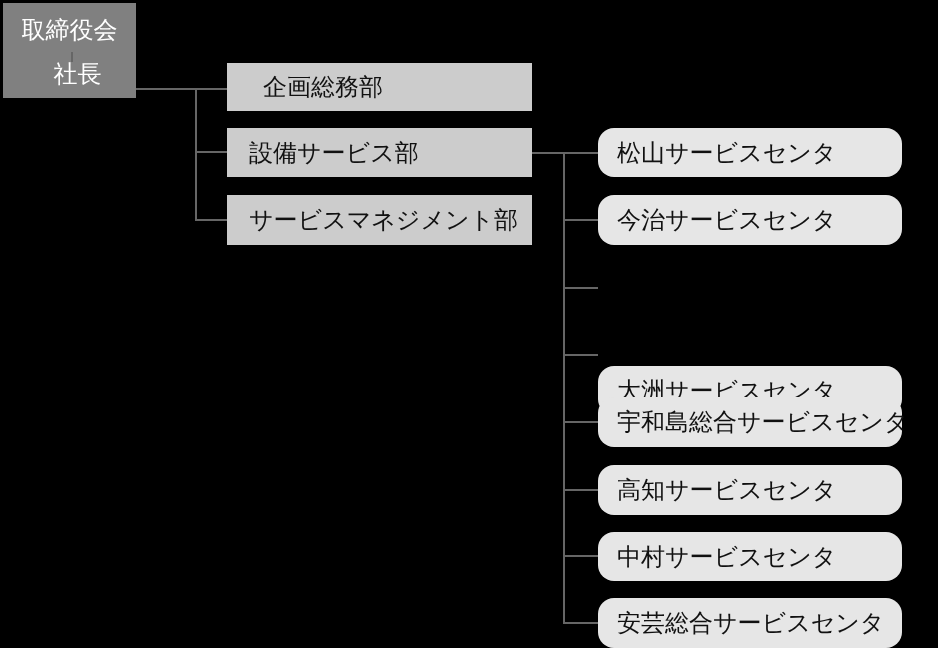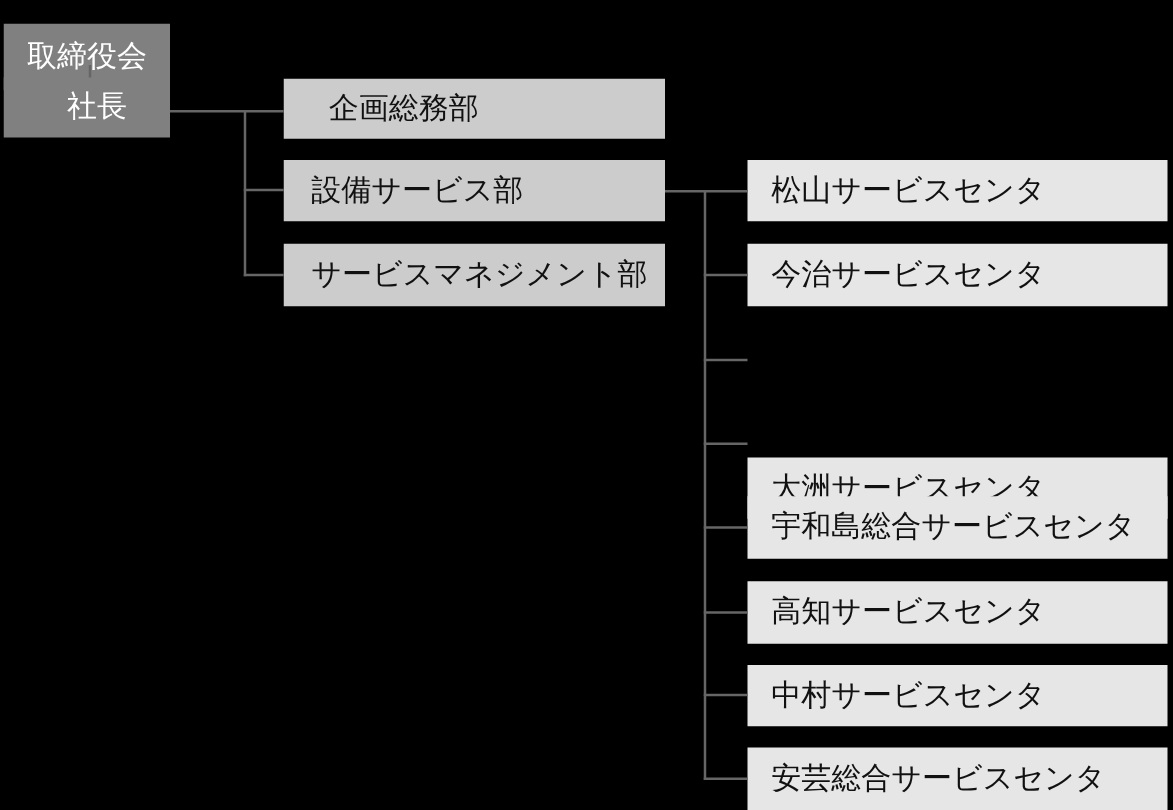--- a/index.html
+++ b/index.html
@@ -36,34 +36,35 @@
     color: var(--dept-text, #111111);
     padding-left: 22px;
     left: 227px;
     width: 305px;
   }
   .box.center {
     background: var(--center-bg, #e6e6e6);
     color: var(--center-text, #111111);
     padding-left: 19px;
     left: 598px;
-    width: 336px;
+    width: 304px;
+    border-radius: 16px;
   }
   .line {
     position: absolute;
     background: var(--line-color, #666666);
   }
 </style>
 </head>
 <body>
 
 <div id="stage">
 
-  <div class="box exec" style="top:19px;height:53px;">取締役会</div>
-  <div class="box exec" style="top:62px;height:48px;padding-left:16px;">社長</div>
+  <div class="box exec" style="top:3px;height:53px;">取締役会</div>
+  <div class="box exec" style="top:50px;height:48px;padding-left:16px;">社長</div>
 
   <div class="box dept" style="top:63px;height:48px;padding-left:36px;">企画総務部</div>
   <div class="box dept" style="top:128px;height:49px;">設備サービス部</div>
   <div class="box dept" style="top:195px;height:50px;">サービスマネジメント部</div>
 
   <div class="box center" style="top:128px;height:49px;">松山サービスセンタ</div>
   <div class="box center" style="top:195px;height:50px;">今治サービスセンタ</div>
   <div class="box center" style="top:330px;height:49px;margin-top:36px;">大洲サービスセンタ</div>
   <div class="box center" style="top:397px;height:50px;">宇和島総合サービスセンタ</div>
   <div class="box center" style="top:465px;height:50px;">高知サービスセンタ</div>

